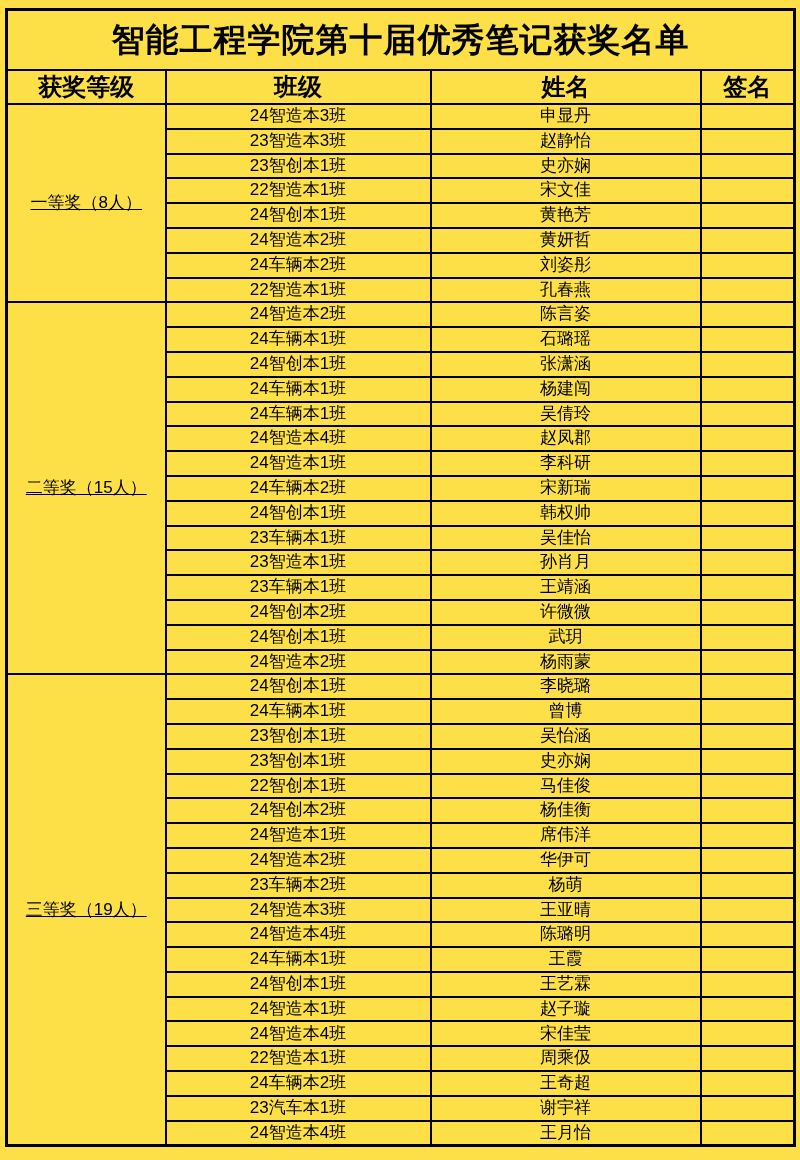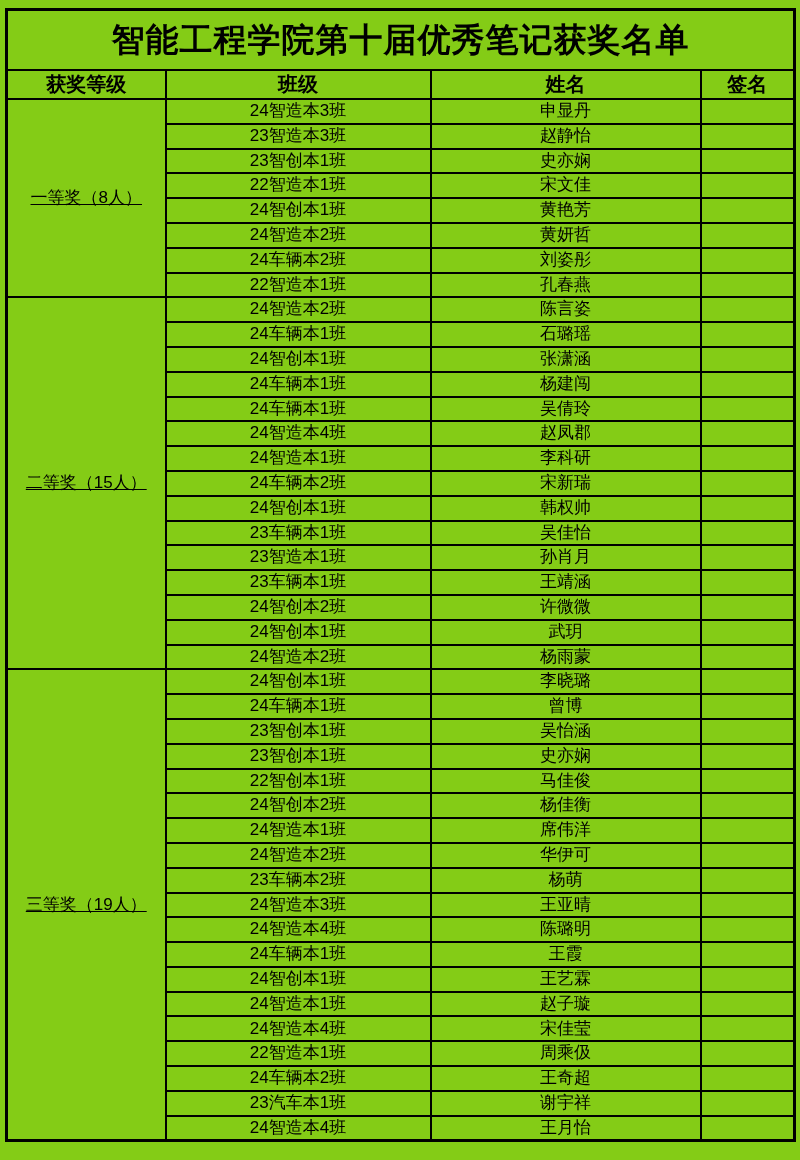--- a/index.html
+++ b/index.html
@@ -3,21 +3,21 @@
 <meta charset="utf-8">
 <style>
   html, body {
     margin: 0;
     padding: 0;
     background: #ffffff;
   }
   .page {
     width: 800px;
     height: 1160px;
-    background: #84cc16;
+    background: #fde047;
     box-sizing: border-box;
     padding: 8px 5px 0 5px;
     font-family: "Liberation Sans", sans-serif;
     color: #000000;
   }
   table.award-table {
     border-collapse: collapse;
     table-layout: fixed;
     width: 788px;
     border: 3px solid #000000;
@@ -33,21 +33,21 @@
   }
   .title-cell {
     height: 58px;
     font-size: 33px;
     font-weight: bold;
     letter-spacing: 1px;
     font-family: "Liberation Serif", serif;
   }
   .col-header {
     height: 27px;
-    font-size: 20px;
+    font-size: 24px;
     font-weight: bold;
     font-family: Liberation Mono, monospace;
   }
   tbody td {
     height: 22.8px;
     font-size: 17px;
     line-height: 1.1;
   }
   td.award-cell {
     font-size: 17px;

